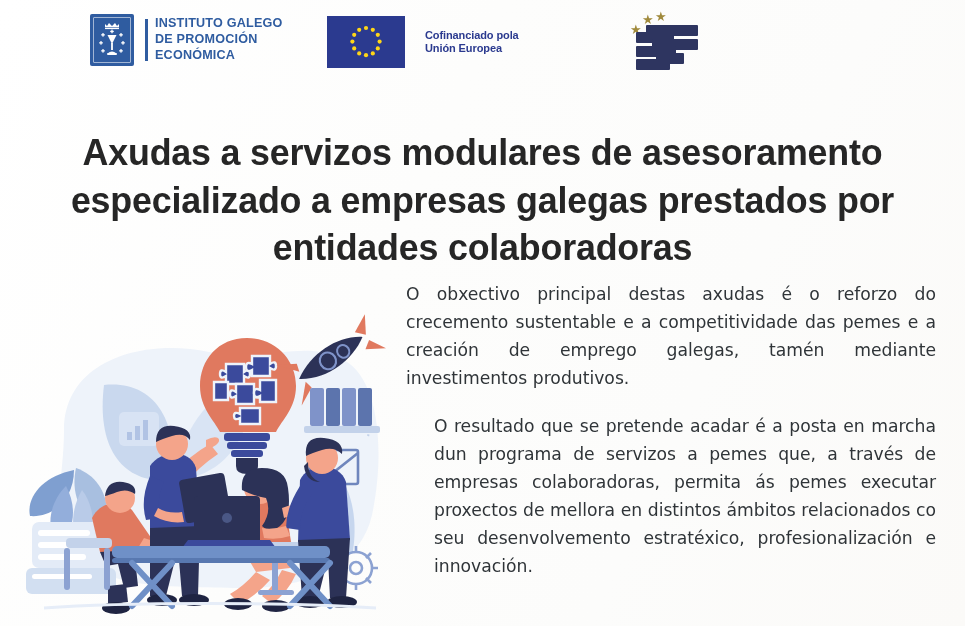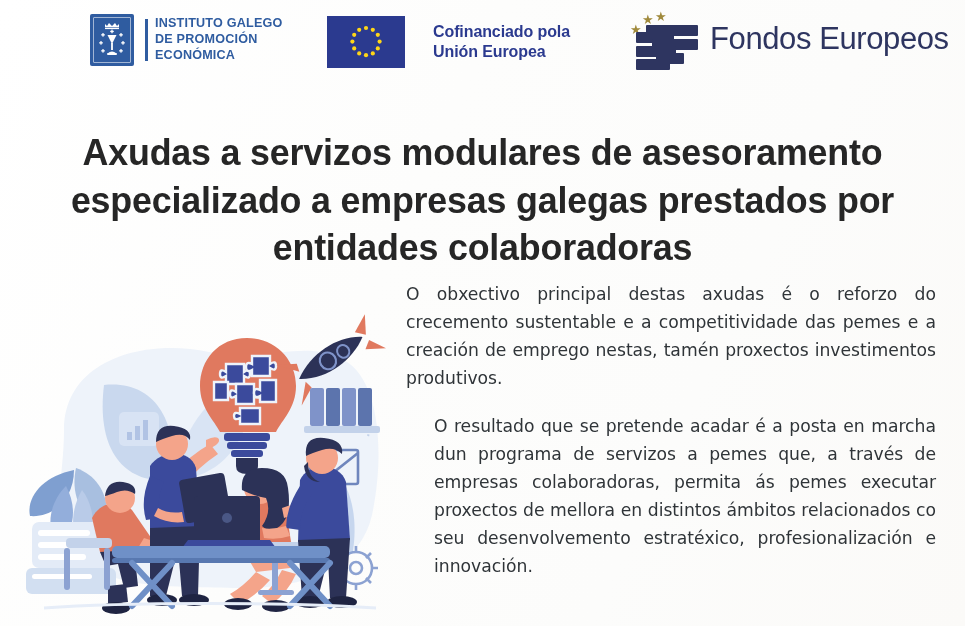--- a/index.html
+++ b/index.html
@@ -66,22 +66,22 @@
   
   .logo-eu { left: 327px; top: 16px; }
   .eu-flag {
     width: 78px;
     height: 52px;
     background: #2b3a8f;
     position: relative;
     flex: none;
   }
   .eu-text {
-    margin-left: 28px;
-    font-size: 16px;
+    margin-left: 20px;
+    font-size: 11px;
     font-weight: bold;
     line-height: 1.22;
     color: #2b3a8f;
     white-space: pre-line;
     letter-spacing: -0.1px;
   }
   
   .logo-fe { left: 622px; top: 8px; }
   .fe-mark {
     position: relative;
@@ -222,33 +222,32 @@
         <span class="fe-star" style="left:20px; top:5px;">★</span>
         <span class="fe-star" style="left:33px; top:2px;">★</span>
         <span class="fe-star" style="left:8px;  top:15px;">★</span>
         <div class="fe-bar" style="left:24px; top:17px; width:52px;"></div>
         <div class="fe-bar" style="left:14px; top:24px; width:38px;"></div>
         <div class="fe-bar" style="left:30px; top:31px; width:46px;"></div>
         <div class="fe-bar" style="left:14px; top:38px; width:40px;"></div>
         <div class="fe-bar" style="left:34px; top:45px; width:28px;"></div>
         <div class="fe-bar" style="left:14px; top:51px; width:34px;"></div>
       </div>
-      <div class="fe-text">Fondos Europeos</div>
     </div>
 
   </div>
 
   <h1 class="title">
     <span>Axudas a servizos modulares de asesoramento</span><br>
     <span>especializado a empresas galegas prestados por</span><br>
     <span>entidades colaboradoras</span>
   </h1>
 
   <div class="body-col">
-    <p class="para">O obxectivo principal destas axudas é o reforzo do crecemento sustentable e a competitividade das pemes e a creación de emprego nestas, tamén proxectos investimentos produtivos.</p>
+    <p class="para">O obxectivo principal destas axudas é o reforzo do crecemento sustentable e a competitividade das pemes e a creación de emprego galegas, tamén mediante investimentos produtivos.</p>
     <p class="para">O resultado que se pretende acadar é a posta en marcha dun programa de servizos a pemes que, a través de empresas colaboradoras, permita ás pemes executar proxectos de mellora en distintos ámbitos relacionados co seu desenvolvemento estratéxico, profesionalización e innovación.</p>
   </div>
 
   <div class="illo">
     <svg viewBox="0 0 392 330" xmlns="http://www.w3.org/2000/svg">
       <defs>
         <clipPath id="blobclip">
           <path d="M60,140 C60,70 140,48 205,62 C260,74 300,48 340,70 C378,91 380,170 368,225
                    C356,278 300,300 230,298 C160,296 96,300 70,258 C46,218 60,190 60,140 Z"></path>
         </clipPath>

